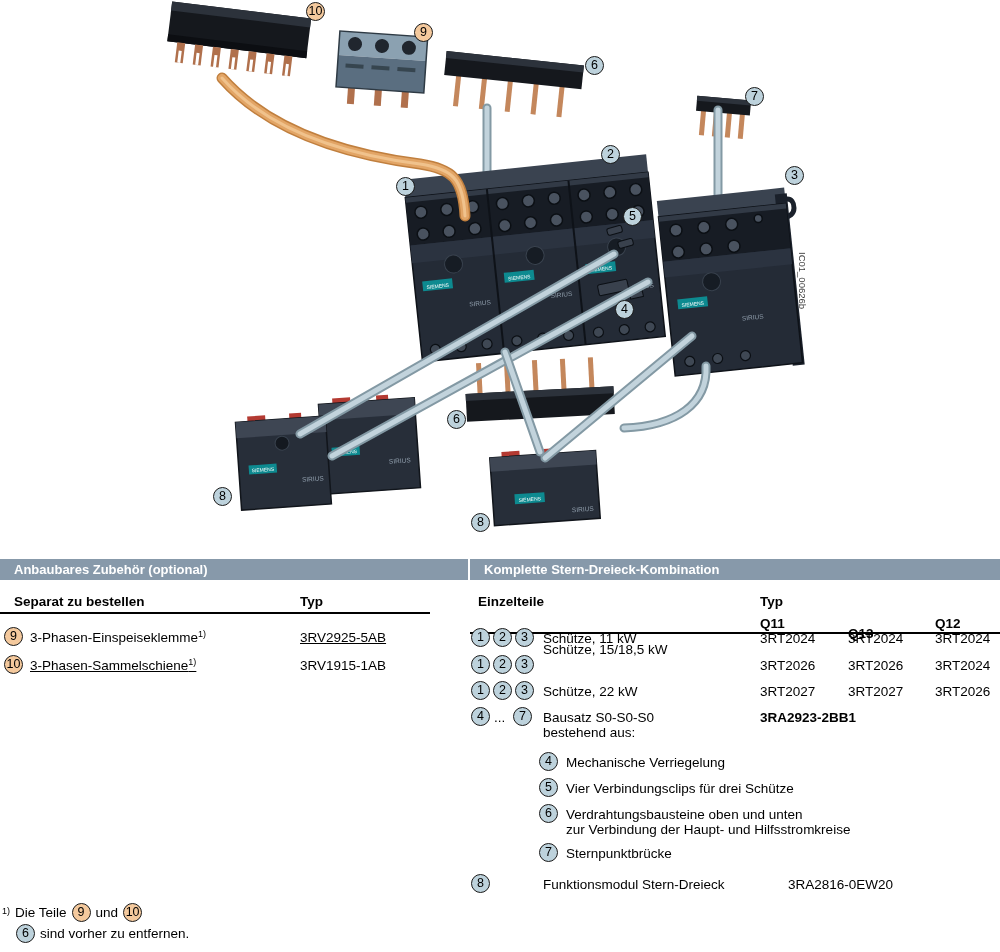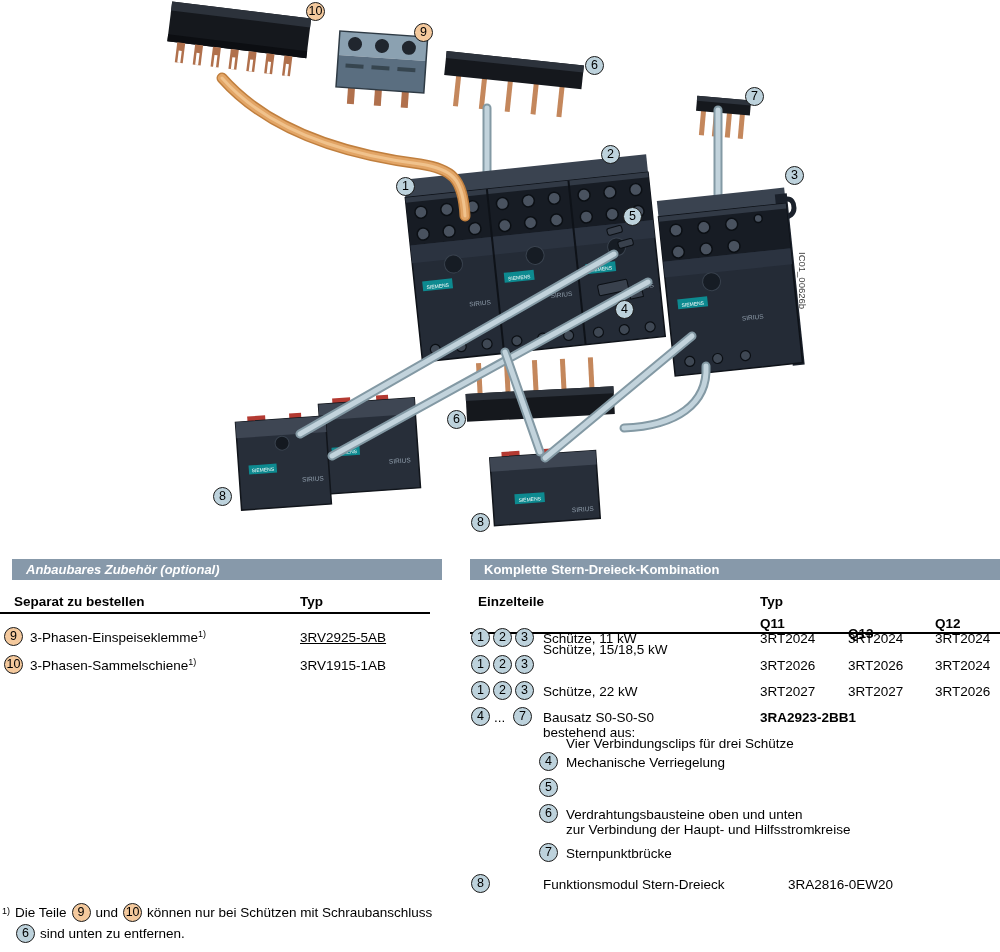--- a/index.html
+++ b/index.html
@@ -274,33 +274,33 @@
   <div class="callout" style="left:745px; top:87px;">7</div>
   <div class="callout" style="left:601px; top:145px;">2</div>
   <div class="callout" style="left:396px; top:177px;">1</div>
   <div class="callout" style="left:785px; top:166px;">3</div>
   <div class="callout" style="left:623px; top:207px;">5</div>
   <div class="callout" style="left:615px; top:300px;">4</div>
   <div class="callout" style="left:447px; top:410px;">6</div>
   <div class="callout" style="left:213px; top:487px;">8</div>
   <div class="callout" style="left:471px; top:513px;">8</div>
 
-  <div class="hdrbar" style="left:12px; top:559px; width:430px;font-style:italic;">Anbaubares Zubehör (optional)</div>
+  <div class="hdrbar" style="left:0; top:559px; width:468px;">Anbaubares Zubehör (optional)</div>
   <div class="hdrbar" style="left:470px; top:559px; width:586px;">Komplette Stern-Dreieck-Kombination</div>
 
   <span class="t b" style="left:14px; top:592px;text-align:center;">Separat zu bestellen</span>
   <span class="t b" style="left:300px; top:592px;">Typ</span>
   <div class="rule" style="left:0; top:612px; width:430px;"></div>
 
   <div class="callout orange" style="left:4px; top:627px;">9</div>
   <span class="t" style="left:30px; top:628px;"><span>3-Phasen-Einspeiseklemme</span><sup class="ref">1)</sup></span>
   <span class="t" style="left:300px; top:628px;text-decoration:underline;">3RV2925-5AB</span>
 
   <div class="callout orange" style="left:4px; top:655px;">10</div>
-  <span class="t" style="left:30px; top:656px;"><span>3-Phasen-Sammelschiene</span><sup class="ref">1)</sup></span>
+  <span class="t" style="left:30px; top:656px;text-decoration:underline;"><span>3-Phasen-Sammelschiene</span><sup class="ref">1)</sup></span>
   <span class="t" style="left:300px; top:656px;">3RV1915-1AB</span>
 
   <span class="t b" style="left:478px; top:592px;">Einzelteile</span>
   <span class="t b" style="left:760px; top:592px;">Typ</span>
   <span class="t b" style="left:760px; top:614px;">Q11</span>
   <span class="t b" style="left:848px; top:614px;margin-top:10px;">Q13</span>
   <span class="t b" style="left:935px; top:614px;">Q12</span>
   <div class="rule" style="left:470px; top:632px; width:530px;"></div>
 
   <div class="callout" style="left:471px; top:628px;">1</div>
@@ -331,39 +331,38 @@
   <span class="t" style="left:494px; top:708px;">...</span>
   <div class="callout" style="left:513px; top:707px;">7</div>
   <span class="t" style="left:543px; top:708px;">Bausatz S0-S0-S0</span>
   <span class="t" style="left:543px; top:723px;">bestehend aus:</span>
   <span class="t" style="left:760px; top:708px;font-weight:bold;">3RA2923-2BB1</span>
 
   <div class="callout" style="left:539px; top:752px;">4</div>
   <span class="t" style="left:566px; top:753px;text-align:center;">Mechanische Verriegelung</span>
 
   <div class="callout" style="left:539px; top:778px;">5</div>
-  <span class="t" style="left:566px; top:734px;">Vier Verbindungsclips für drei Schütze</span>
+  <span class="t" style="left:566px; top:779px;">Vier Verbindungsclips für drei Schütze</span>
 
   <div class="callout" style="left:539px; top:804px;">6</div>
   <span class="t" style="left:566px; top:820px;">zur Verbindung der Haupt- und Hilfsstromkreise</span>
   <span class="t" style="left:566px; top:805px;">Verdrahtungsbausteine oben und unten</span>
 
   <div class="callout" style="left:539px; top:843px;">7</div>
   <span class="t" style="left:566px; top:844px;">Sternpunktbrücke</span>
 
   <div class="callout" style="left:471px; top:874px;">8</div>
   <span class="t" style="left:543px; top:875px;">Funktionsmodul Stern-Dreieck</span>
   <span class="t" style="left:760px; top:875px;margin-left:28px;">3RA2816-0EW20</span>
 
   <div class="t fnline" style="left:2px; top:903px;">
     <span class="fnsup">1)</span>
     <span>Die Teile</span>
     <span class="ci orange">9</span>
     <span>und</span>
     <span class="ci orange">10</span>
-    <span>können nur bei Schützen mit Schraubanschluss</span>
   </div>
   <div class="t fnline" style="left:16px; top:924px;">
     <span class="ci">6</span>
-    <span>sind unten zu entfernen.</span>
+    <span>sind vorher zu entfernen.</span>
   </div>
 
 </div>
 
 </body></html>

